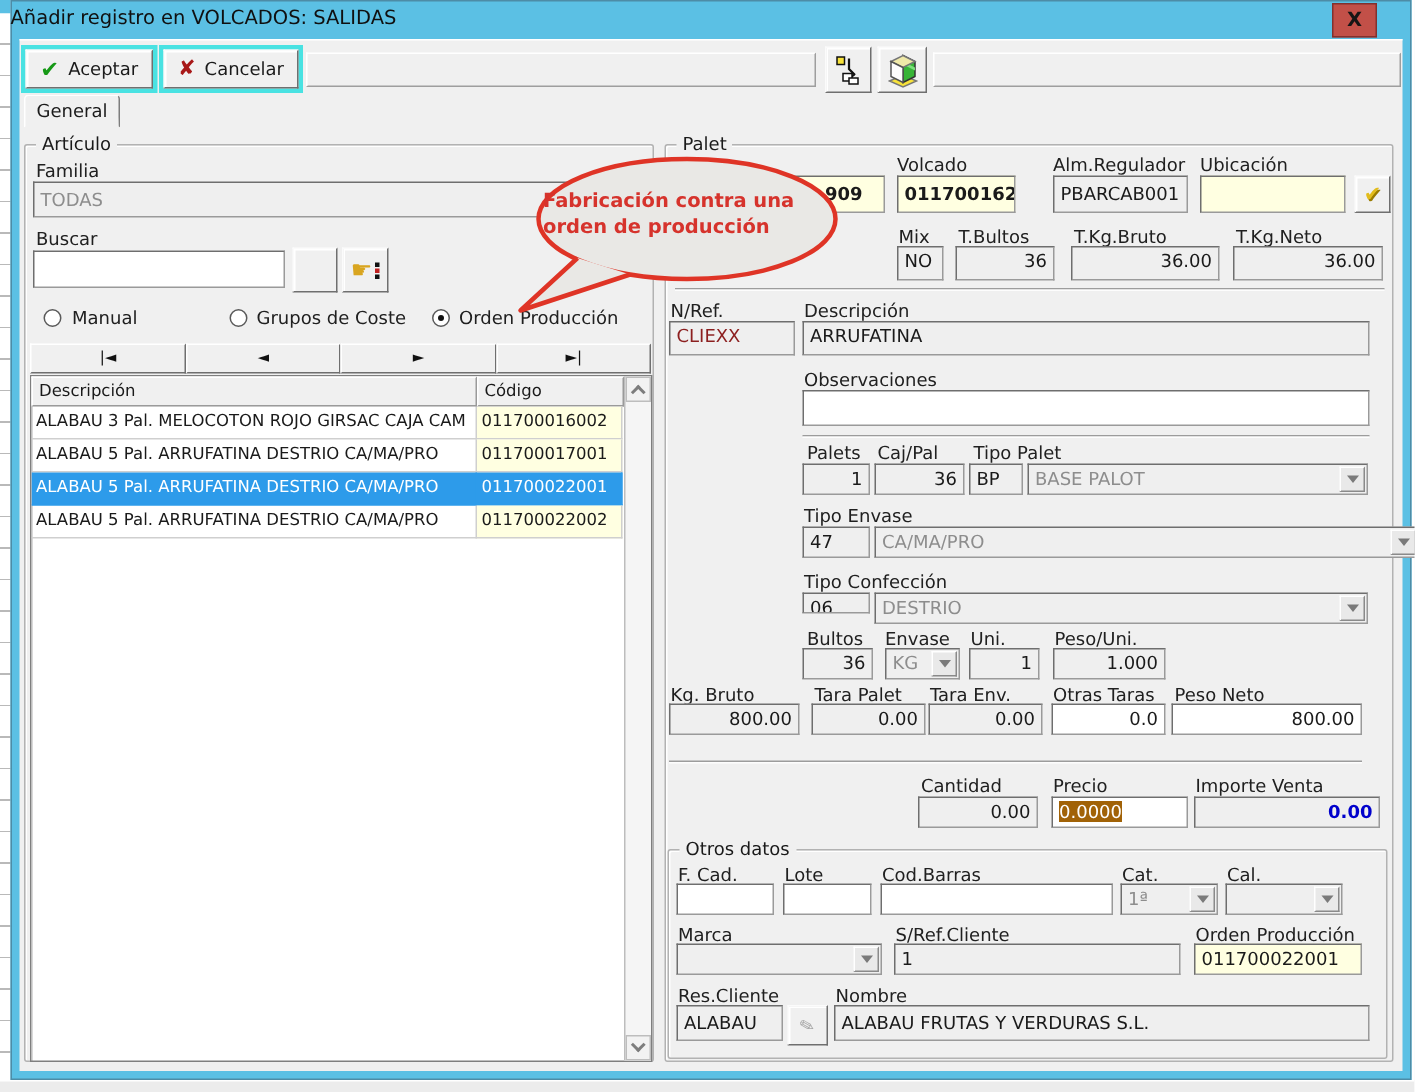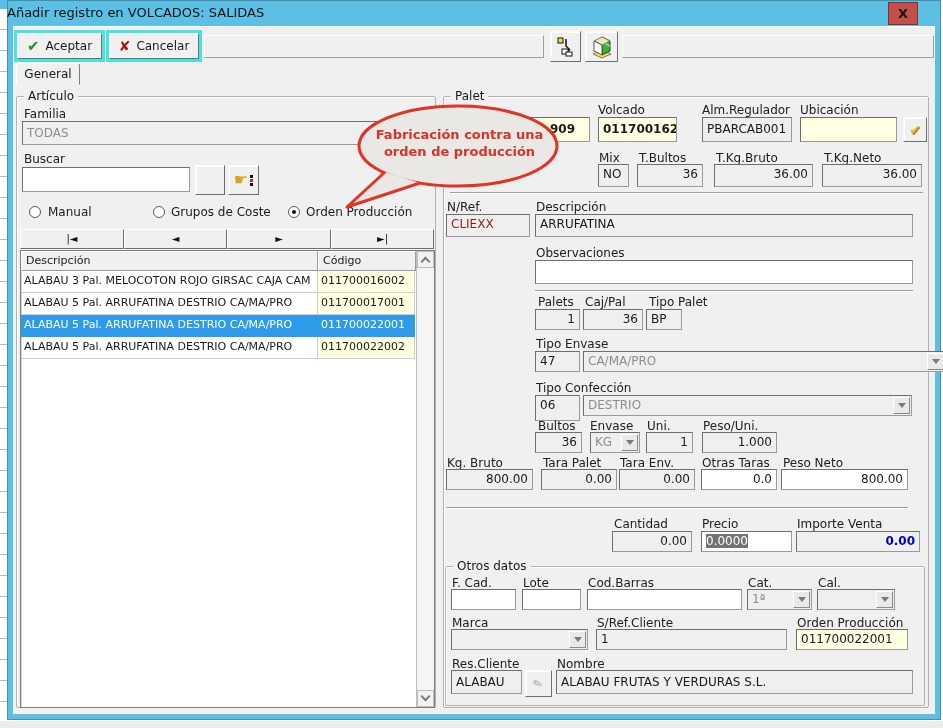--- a/index.html
+++ b/index.html
@@ -45,21 +45,21 @@
   
   .fld{position:absolute;border:1px solid #9a9a9a;border-top-color:#6e6e6e;border-left-color:#6e6e6e;
     background:#fff;font-size:12px;padding:2px 4px;white-space:nowrap;overflow:hidden;line-height:15px}
   .gryf{background:#EFEFEF}
   .ylwf{background:#FFFFE1}
   .num{text-align:right}
   .dis{color:#8d8d8d}
   .bold{font-weight:bold}
   .redtx{color:#8C1F1F}
   .bluetx{color:#0000CC;font-weight:bold}
-  .selhl{background:#737373;color:#fff}
+  .selhl{background:#a16207;color:#fff}
 
   
   .ddbtn{position:absolute;right:1px;top:1px;bottom:1px;width:17px;background:#E9E9E9;
     border:1px solid;border-color:#fff #8a8a8a #8a8a8a #fff;display:flex;align-items:center;justify-content:center}
   .ddtri{width:0;height:0;border-left:4px solid transparent;border-right:4px solid transparent;border-top:5px solid #7a7a7a}
 
   
   .radio{position:absolute;width:12px;height:12px;border-radius:50%;background:#fff;border:1px solid #5a5a5a}
   .radio.on::after{content:"";position:absolute;left:3px;top:3px;width:4px;height:4px;border-radius:50%;background:#111}
 
@@ -80,21 +80,21 @@
   .tdesc{width:297px}.tcode{width:97px;background:#FFFFE1}
   .trow.sel .tcell{background:#2D9BEA;color:#fff;border-color:#2D9BEA}
   .vsb{position:absolute;right:0;top:0;bottom:0;width:18px;background:#F5F5F5;border-left:1px solid #bdbdbd}
   .sbbtn{position:absolute;left:0;width:17px;height:17px;background:#F2F2F2;border:1px solid #bdbdbd;
     display:flex;align-items:center;justify-content:center}
   .chev{width:7px;height:7px;border-left:2px solid #7d7d7d;border-top:2px solid #7d7d7d}
   .chev.up{transform:translateY(2px) rotate(45deg)}
   .chev.down{transform:translateY(-2px) rotate(225deg)}
 
   
-  .callout-text{position:absolute;left:362px;top:126px;width:195px;text-align:center;z-index:20;
+  .callout-text{position:absolute;left:362px;top:126px;width:195px;text-align:left;z-index:20;
     color:#D6332C;font-weight:bold;font-size:13px;line-height:17px}
   svg.callout{position:absolute;left:338px;top:98px;z-index:19}
 
   .hand-glyph{color:#D9A520;font-size:16px;line-height:16px}
   .dots{display:inline-flex;flex-direction:column;gap:1px;margin-left:2px}
   .dots i{width:3px;height:3px;background:#111}
   .dots i.r{background:#C02020}
   .pencil{color:#a8a8a8;font-size:12px;transform:rotate(-15deg)}
   .gold-check{color:#E2BC1B;font-weight:bold;font-size:14px;text-shadow:1px 1px 0 #9a7b00}
 </style>
@@ -240,32 +240,38 @@
   <div class="fld" style="left:535px;top:260px;width:378px;height:24px"></div>
 
   <div class="etch" style="left:535px;top:290px;width:378px"></div>
 
   <div class="lbl" style="left:538px;top:295px">Palets</div>
   <div class="lbl" style="left:585px;top:295px">Caj/Pal</div>
   <div class="lbl" style="left:649px;top:295px">Tipo Palet</div>
   <div class="fld gryf num" style="left:535px;top:309px;width:45px;height:21px">1</div>
   <div class="fld gryf num" style="left:583px;top:309px;width:60px;height:21px">36</div>
   <div class="fld gryf" style="left:646px;top:309px;width:36px;height:21px">BP</div>
+  <div class="fld gryf dis" style="left:685px;top:309px;width:227px;height:21px;padding-right:20px">
+    <span>BASE PALOT</span>
+    <span class="ddbtn">
+        <span class="ddtri"></span>
+      </span>
+  </div>
 
   <div class="lbl" style="left:536px;top:337px">Tipo Envase</div>
   <div class="fld gryf" style="left:535px;top:351px;width:45px;height:21px">47</div>
   <div class="fld gryf dis" style="left:583px;top:351px;width:363px;height:21px;padding-right:20px">
     <span>CA/MA/PRO</span>
     <span class="ddbtn">
         <span class="ddtri"></span>
       </span>
   </div>
 
   <div class="lbl" style="left:536px;top:381px">Tipo Confección</div>
-  <div class="fld gryf" style="left:535px;top:395px;width:45px;height:26px">06</div>
+  <div class="fld gryf" style="left:535px;top:395px;width:45px;height:14px">06</div>
   <div class="fld gryf dis" style="left:583px;top:395px;width:329px;height:21px;padding-right:8px">
     <span>DESTRIO</span>
     <span class="ddbtn">
         <span class="ddtri"></span>
       </span>
   </div>
 
   <div class="lbl" style="left:538px;top:419px">Bultos</div>
   <div class="lbl" style="left:590px;top:419px">Envase</div>
   <div class="lbl" style="left:647px;top:419px">Uni.</div>

